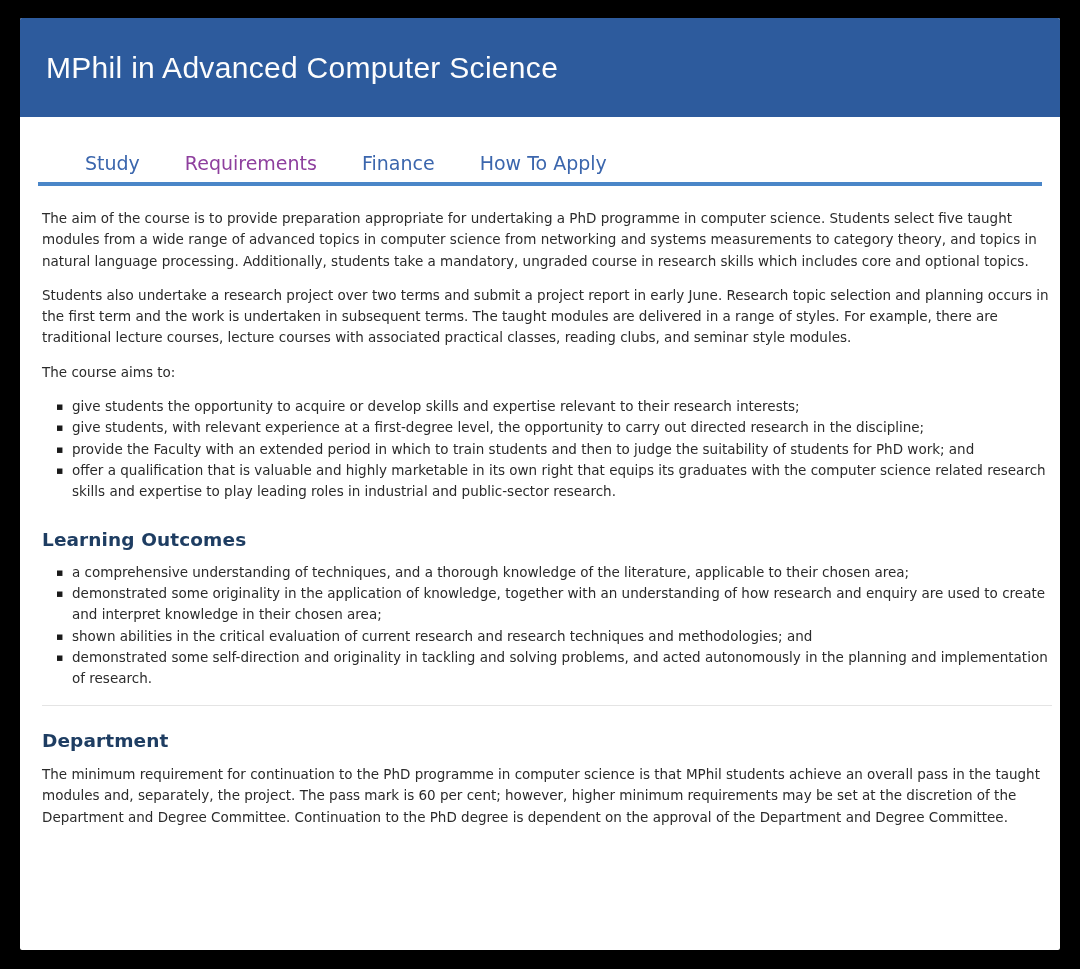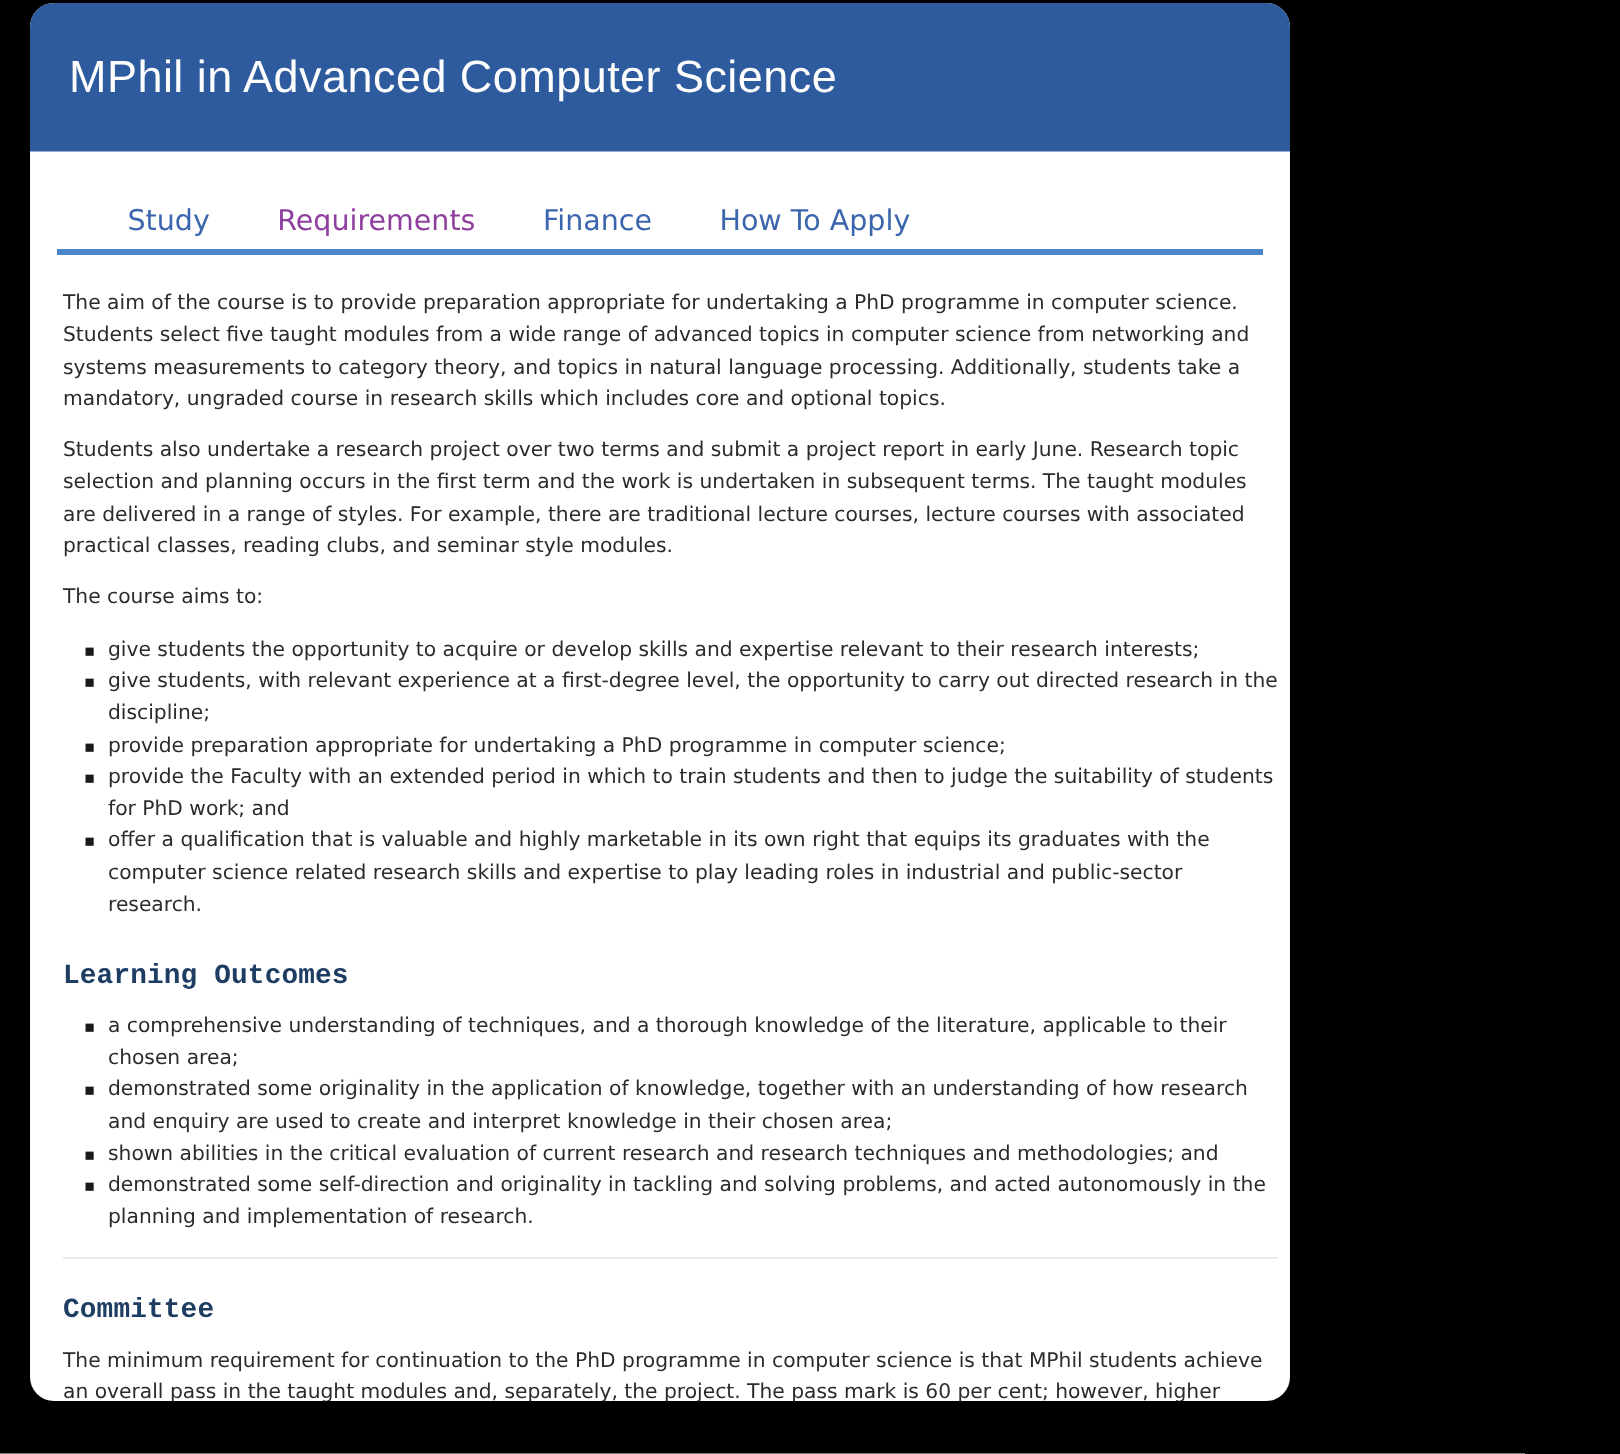--- a/index.html
+++ b/index.html
@@ -4,24 +4,24 @@
 <style>
   html, body { margin:0; padding:0; }
   body {
     width:1080px; height:969px;
     background:#000;
     font-family:"DejaVu Sans", sans-serif;
     position:relative;
     overflow:hidden;
   }
   .card {
-    position:absolute; left:20px; top:2px;
-    width:840px; height:932px;
+    position:absolute; left:20px; top:18px;
+    width:1040px; height:932px;
     background:#ffffff;
-    border-radius:16px;
+    border-radius:2px;
     overflow:hidden;
   }
   .header {
     background:var(--header-bg, #2d5b9d);
     height:99px;
     display:flex; align-items:center;
     padding:0 26px;
   }
   .header .page-title {
     color:#fdfdfd;
@@ -72,21 +72,20 @@
     top:0;
     font-size:11px;
     color:#1a1a1a;
   }
   h2.section-heading {
     font-size:18.5px;
     font-weight:700;
     color:var(--heading, #1e3d62);
     margin:26px 0 12px 0;
     letter-spacing:0.1px;
-    font-family:Liberation Mono, monospace;
   }
   hr.divider {
     border:none;
     border-top:1px solid #e4e4e4;
     margin:15px 0 0 0;
   }
   h2.continuing { margin-top:24px; }
 </style>
 </head>
 <body>
@@ -111,21 +110,20 @@
     <p>Students also undertake a research project over two terms and submit a project report in early June. Research topic selection and planning occurs in the first term and the work is undertaken in subsequent terms. The taught modules are delivered in a range of styles. For example, there are traditional lecture courses, lecture courses with associated practical classes, reading clubs, and seminar style modules.</p>
 
     <p>The course aims to:</p>
 
     <ul>
 
         <li>give students the opportunity to acquire or develop skills and expertise relevant to their research interests;</li>
 
         <li>give students, with relevant experience at a first-degree level, the opportunity to carry out directed research in the discipline;</li>
 
-        <li>provide preparation appropriate for undertaking a PhD programme in computer science;</li>
 
         <li>provide the Faculty with an extended period in which to train students and then to judge the suitability of students for PhD work; and</li>
 
         <li>offer a qualification that is valuable and highly marketable in its own right that equips its graduates with the computer science related research skills and expertise to play leading roles in industrial and public-sector research.</li>
       </ul>
 
     <h2 class="section-heading">Learning Outcomes</h2>
 
 
     <ul>
@@ -134,18 +132,18 @@
 
         <li>demonstrated some originality in the application of knowledge, together with an understanding of how research and enquiry are used to create and interpret knowledge in their chosen area;</li>
 
         <li>shown abilities in the critical evaluation of current research and research techniques and methodologies; and</li>
 
         <li>demonstrated some self-direction and originality in tackling and solving problems, and acted autonomously in the planning and implementation of research.</li>
       </ul>
 
     <hr class="divider">
 
-    <h2 class="section-heading continuing">Committee</h2>
+    <h2 class="section-heading continuing">Department</h2>
 
     <p>The minimum requirement for continuation to the PhD programme in computer science is that MPhil students achieve an overall pass in the taught modules and, separately, the project. The pass mark is 60 per cent; however, higher minimum requirements may be set at the discretion of the Department and Degree Committee.  Continuation to the PhD degree is dependent on the approval of the Department and Degree Committee.</p>
 
   </div>
 </div>
 
 </body></html>

